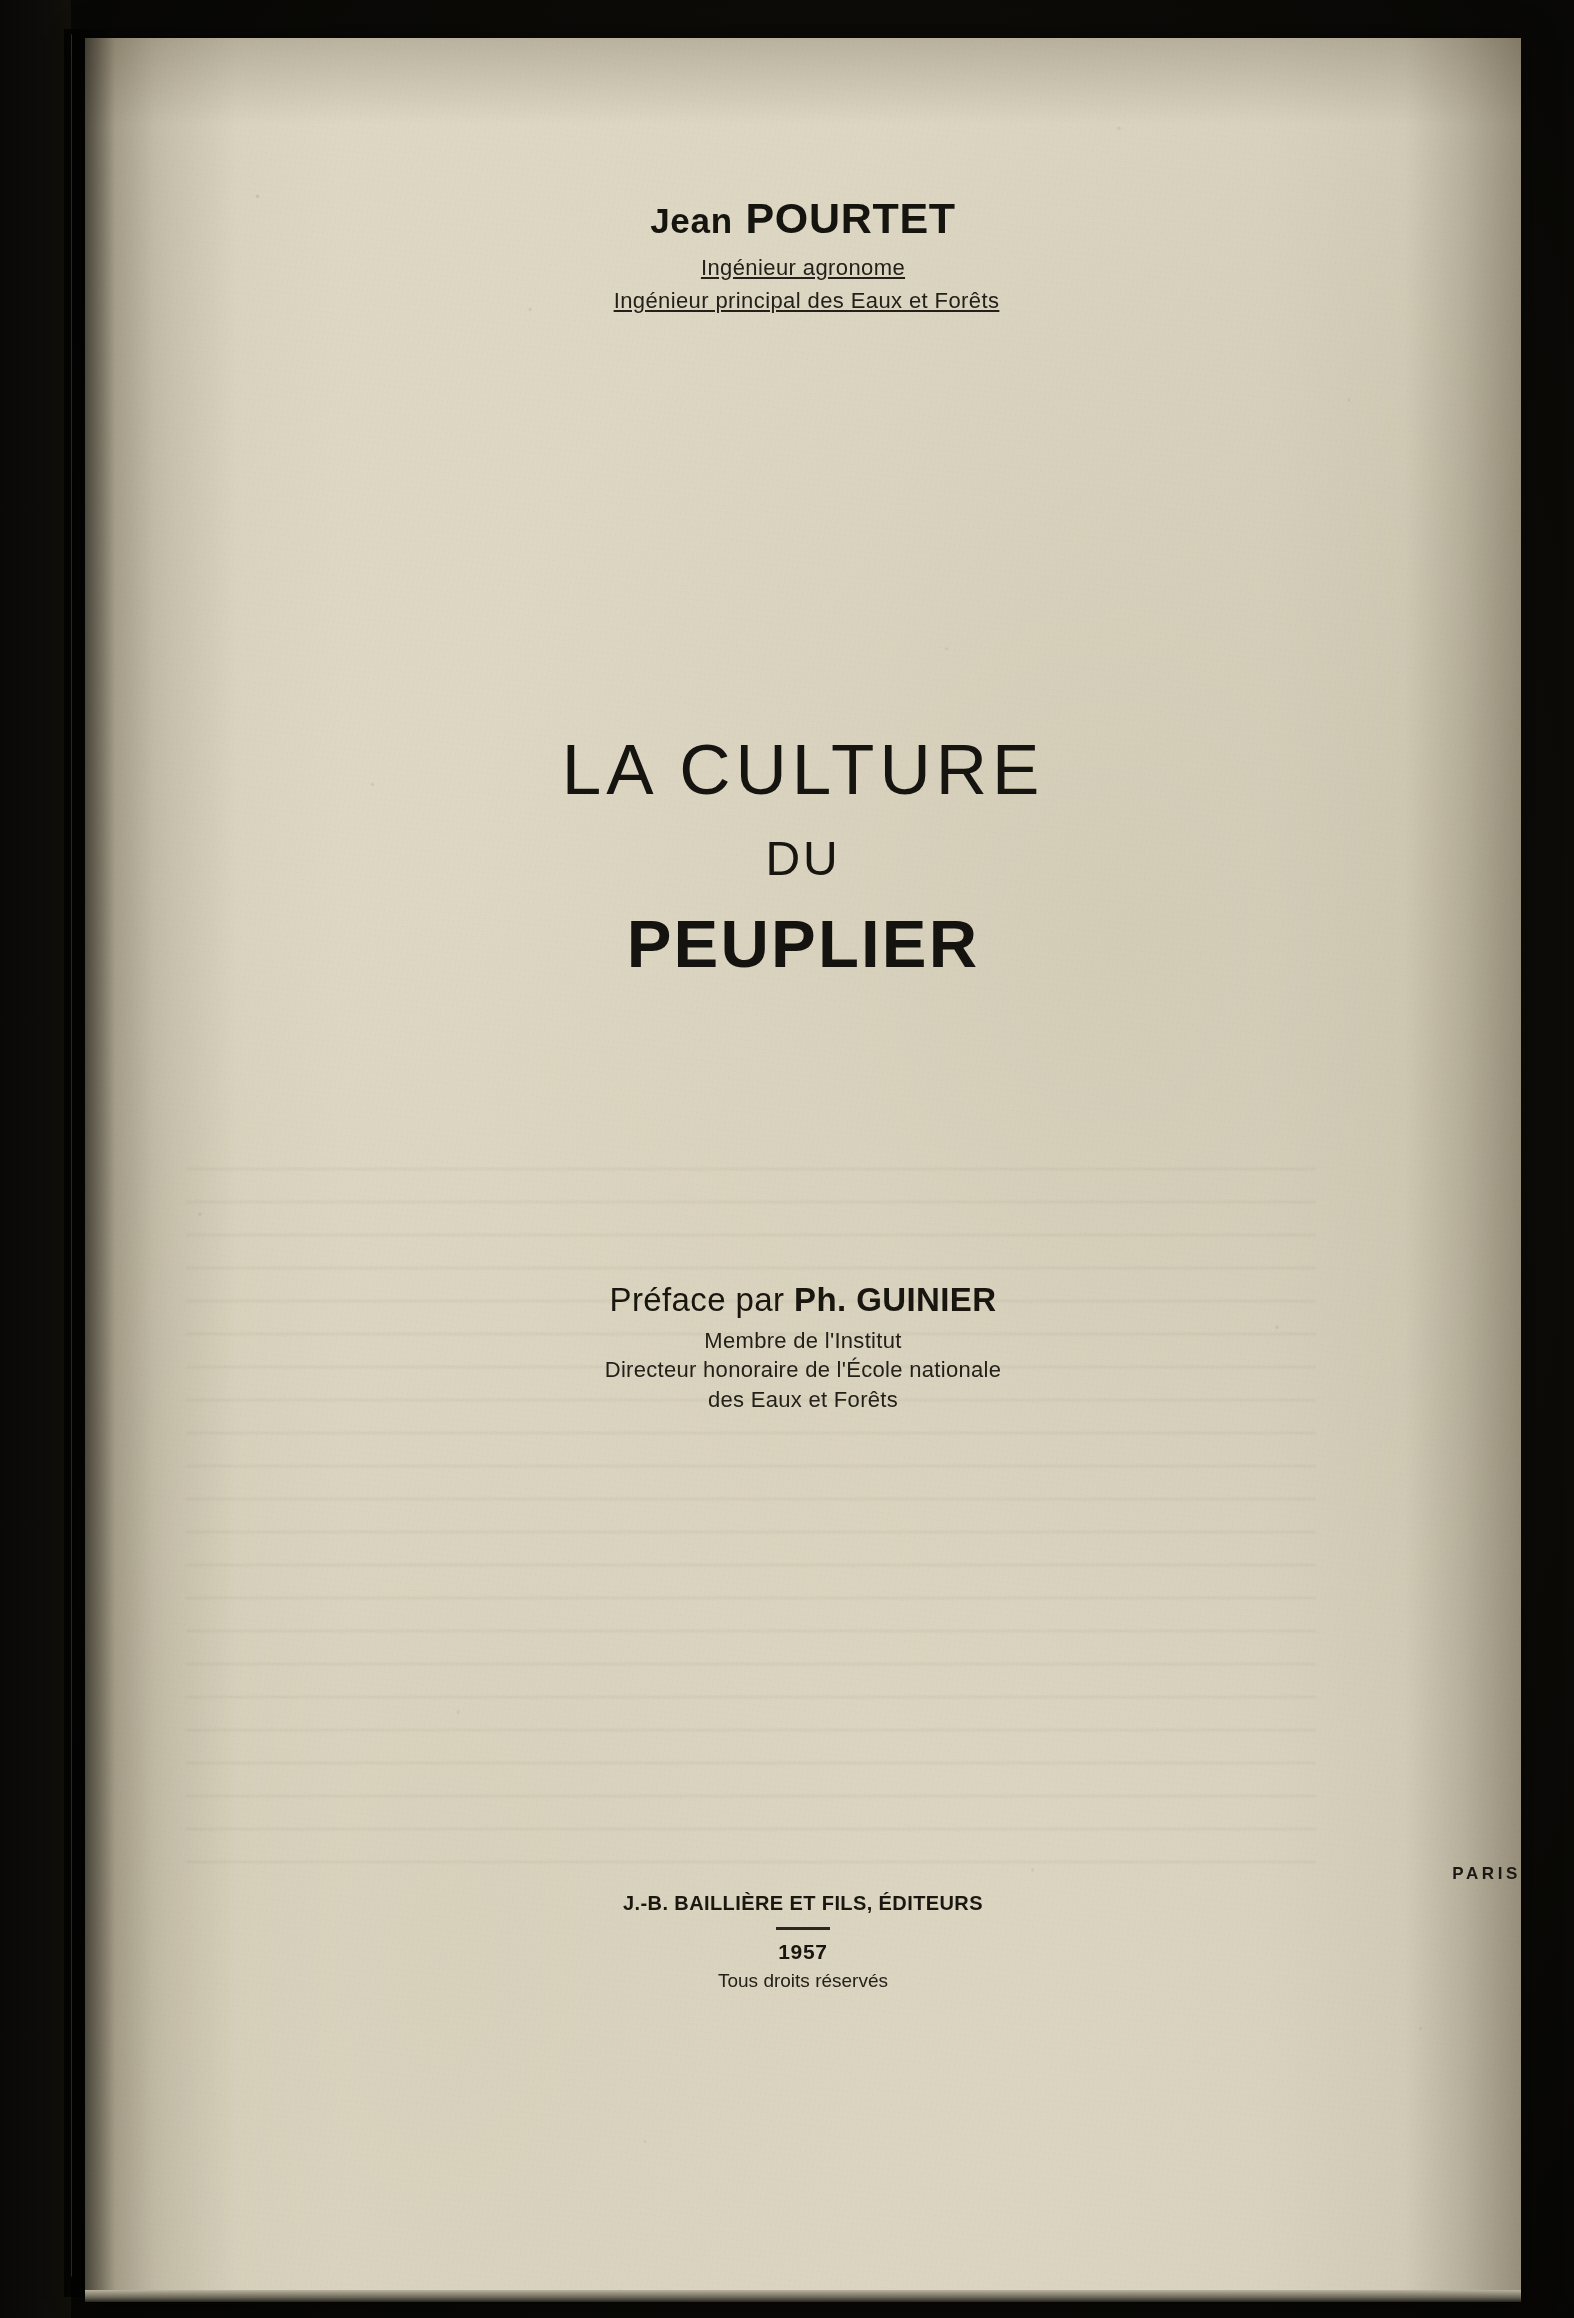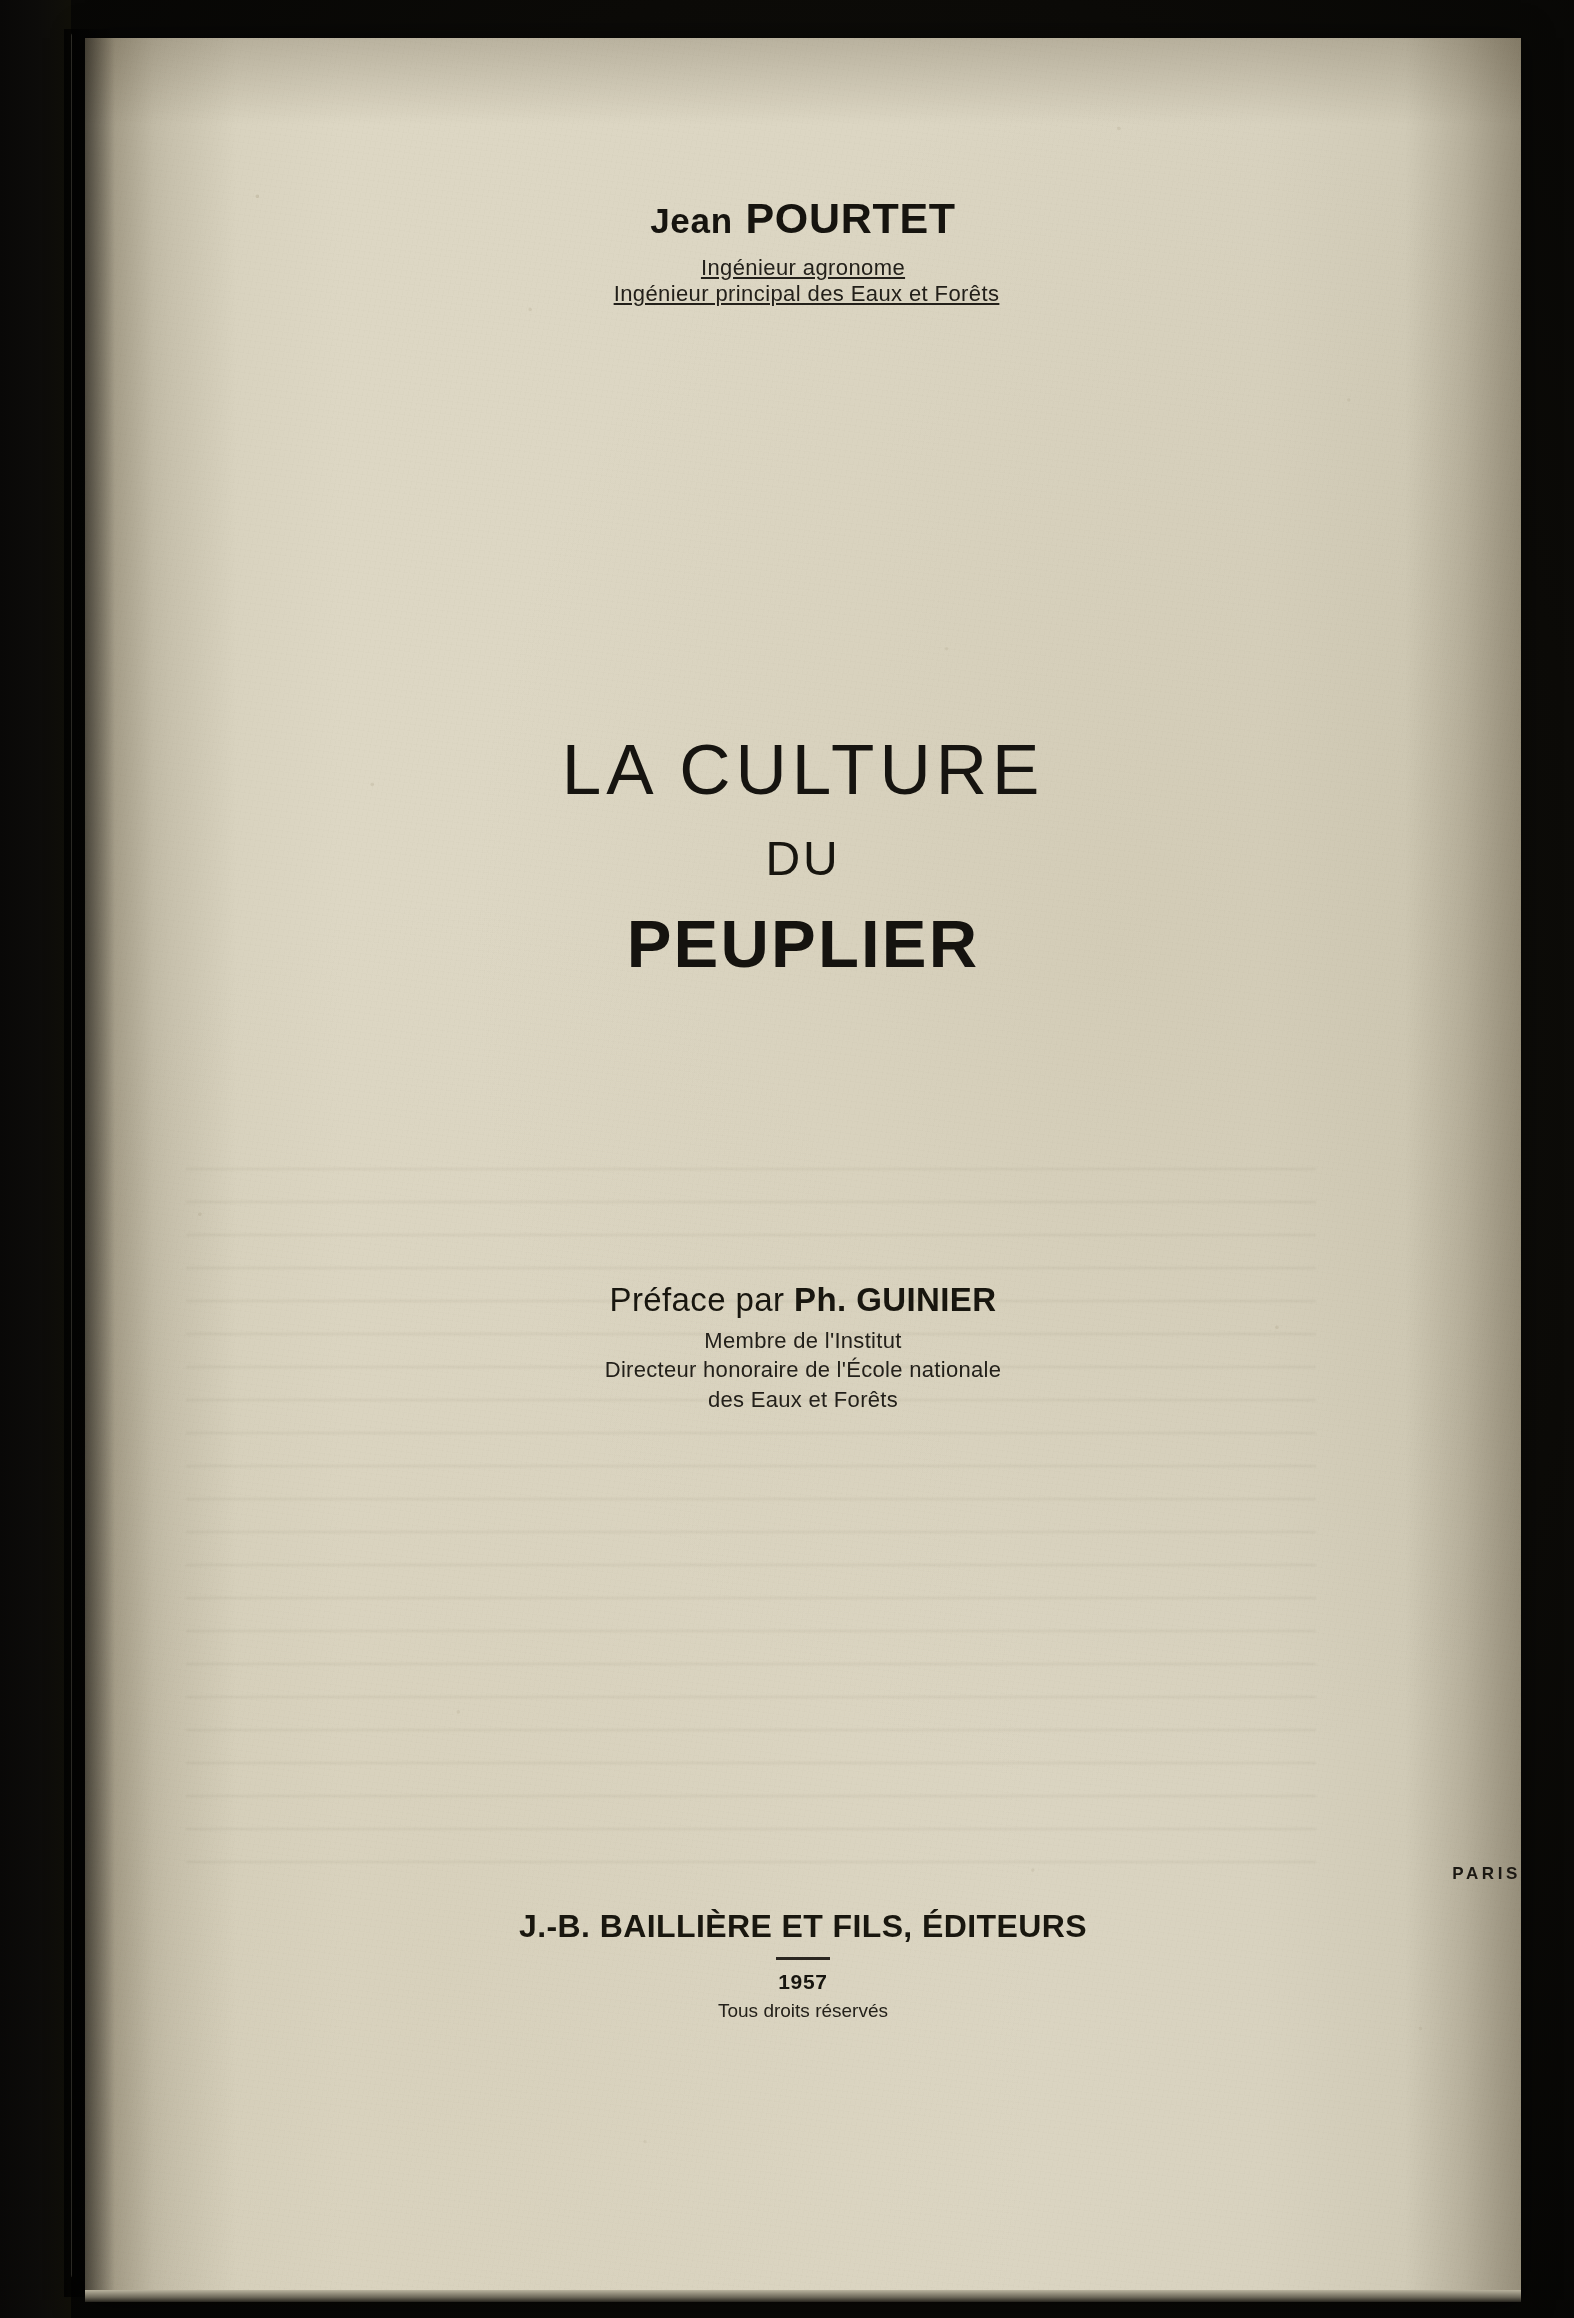--- a/index.html
+++ b/index.html
@@ -148,21 +148,21 @@
     font-size: 35px;
   }
   .author-line {
     font-size: 22px;
     font-weight: 400;
     letter-spacing: 0.4px;
     margin-top: 11.6px;
     color: #23201a;
     text-decoration: underline;
   }
-  .author-line + .author-line { margin-top: 0; padding-left: 7px; }
+  .author-line + .author-line { margin-top: 7px; padding-left: 7px; }
 
   .title-block { position: absolute; left: 0; right: 0; top: 696px; }
   .title-main {
     font-size: 71px;
     font-weight: 400;
     letter-spacing: 5px;
     color: #161410;
     line-height: 1.0;
   }
   .title-du {
@@ -199,24 +199,24 @@
 
   .imprint-block { position: absolute; left: 0; right: 0; top: 1826px; }
   .imprint-city {
     font-size: 17px;
     font-weight: 700;
     letter-spacing: 3.6px;
     color: #1b1813;
     text-align: right;
   }
   .imprint-publisher {
-    font-size: 32px;
+    font-size: 20px;
     font-weight: 600;
     letter-spacing: 0.4px;
-    margin-top: 24px;
+    margin-top: 8px;
     color: #19170f;
   }
   .imprint-address {
     font-size: 20px;
     font-weight: 400;
     margin-top: 6.5px;
     color: #211e17;
   }
   .imprint-rule {
     width: 54px;

